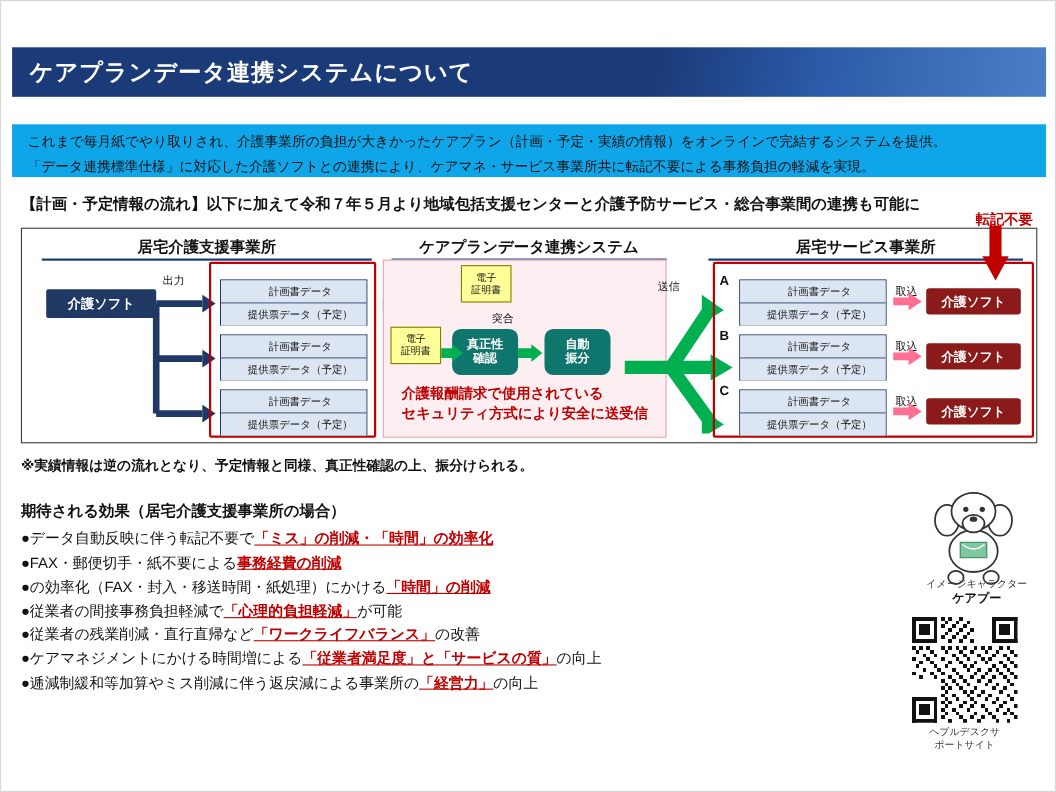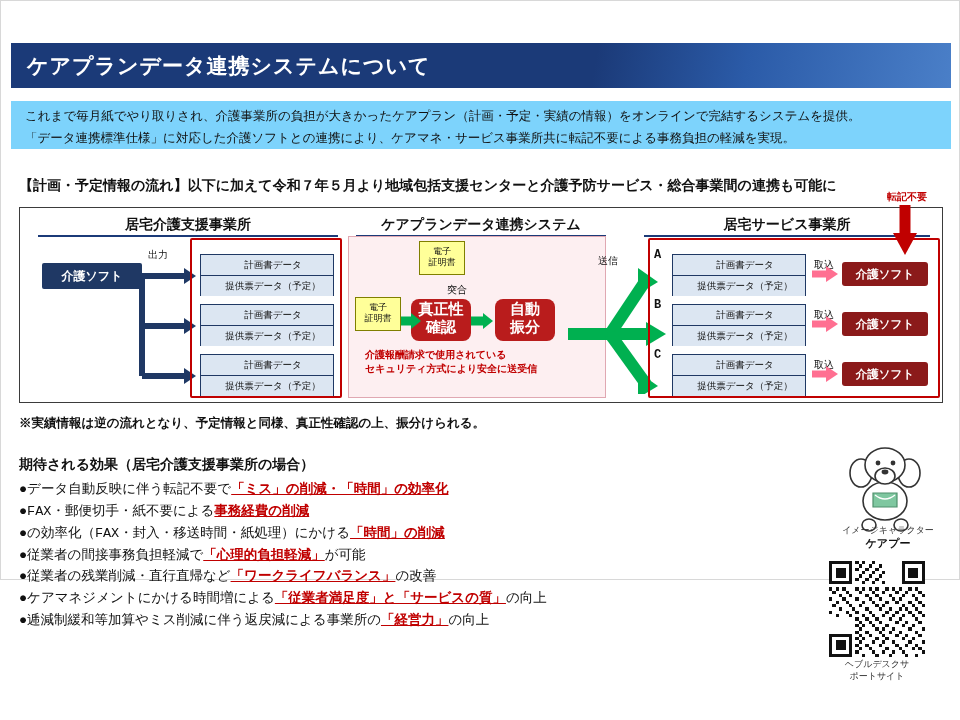--- a/index.html
+++ b/index.html
@@ -5,39 +5,38 @@
   html,body{margin:0;padding:0;}
   body{
     width:960px;height:720px;
     background:#ffffff;
     font-family:"Liberation Sans","DejaVu Sans",sans-serif;
     color:#111;
     position:relative;
     overflow:hidden;
   }
   .page{
-    position:absolute;left:0;top:0;width:960px;height:580px;
+    position:absolute;left:0;top:0;width:960px;height:720px;
     border:1px solid #d8d8d8;
     box-sizing:border-box;
-    font-family:Liberation Mono, monospace;
   }
   
   .titlebar{
     position:absolute;left:10px;top:42px;width:940px;height:45px;
     background:linear-gradient(100deg,#1b3a78 0%,#1b3a78 62%,#2b5ba8 78%,#4a7fc8 100%);
     display:flex;align-items:center;
   }
   .titlebar .txt{
     color:#ffffff;font-size:21px;font-weight:bold;letter-spacing:1px;
     margin-left:16px;
   }
   
   .lead{
-    position:absolute;left:10px;top:100px;width:940px;height:48px;
-    background:#7dd3fc;
+    position:absolute;left:10px;top:112px;width:940px;height:48px;
+    background:#0ea5e9;
     padding:6px 14px;box-sizing:border-box;
     font-size:12.5px;line-height:1.75;color:#111;
   }
   
   .sec-head{
     position:absolute;left:18px;top:160px;width:900px;
     font-size:14px;font-weight:bold;color:#111;margin-top:16px;
   }
   
   .diagram{
@@ -78,31 +77,31 @@
   }
   .plan-box .r1{background:#dce6f2;border-bottom:1px solid #1f3864;}
   .plan-box .r2{background:#dce6f2;}
   .cert{
     position:absolute;width:46px;height:34px;background:#ffff99;
     border:1px solid #7f7f00;box-sizing:border-box;
     font-size:9px;color:#111;line-height:1.25;
     display:flex;align-items:center;justify-content:center;text-align:center;
   }
   .red-round{
-    position:absolute;background:#b91c1c;color:#fff;border-radius:8px;
-    font-size:15px;font-weight:bold;line-height:1.2;text-align:center;
+    position:absolute;background:#0f766e;color:#fff;border-radius:8px;
+    font-size:11px;font-weight:bold;line-height:1.2;text-align:center;
     display:flex;align-items:center;justify-content:center;
   }
   .soft-red{
     position:absolute;width:86px;height:24px;background:#8b1a1a;color:#fff;
     font-size:11.5px;font-weight:bold;border-radius:3px;
     display:flex;align-items:center;justify-content:center;
   }
   .lbl{position:absolute;font-size:10px;color:#111;}
-  .lbl-red{position:absolute;font-size:10px;color:#c00000;font-weight:bold;line-height:1.4;}
+  .lbl-red{position:absolute;font-size:13px;color:#c00000;font-weight:bold;line-height:1.4;}
   .lbl-abc{position:absolute;font-size:12px;color:#111;font-weight:bold;}
   .note{
     position:absolute;left:18px;top:414px;font-size:12.5px;font-weight:bold;color:#111;
   }
   
   .eff-title{
     position:absolute;left:18px;top:455px;font-size:14px;font-weight:bold;color:#111;
   }
   .eff-list{
     position:absolute;left:18px;top:478px;width:790px;

